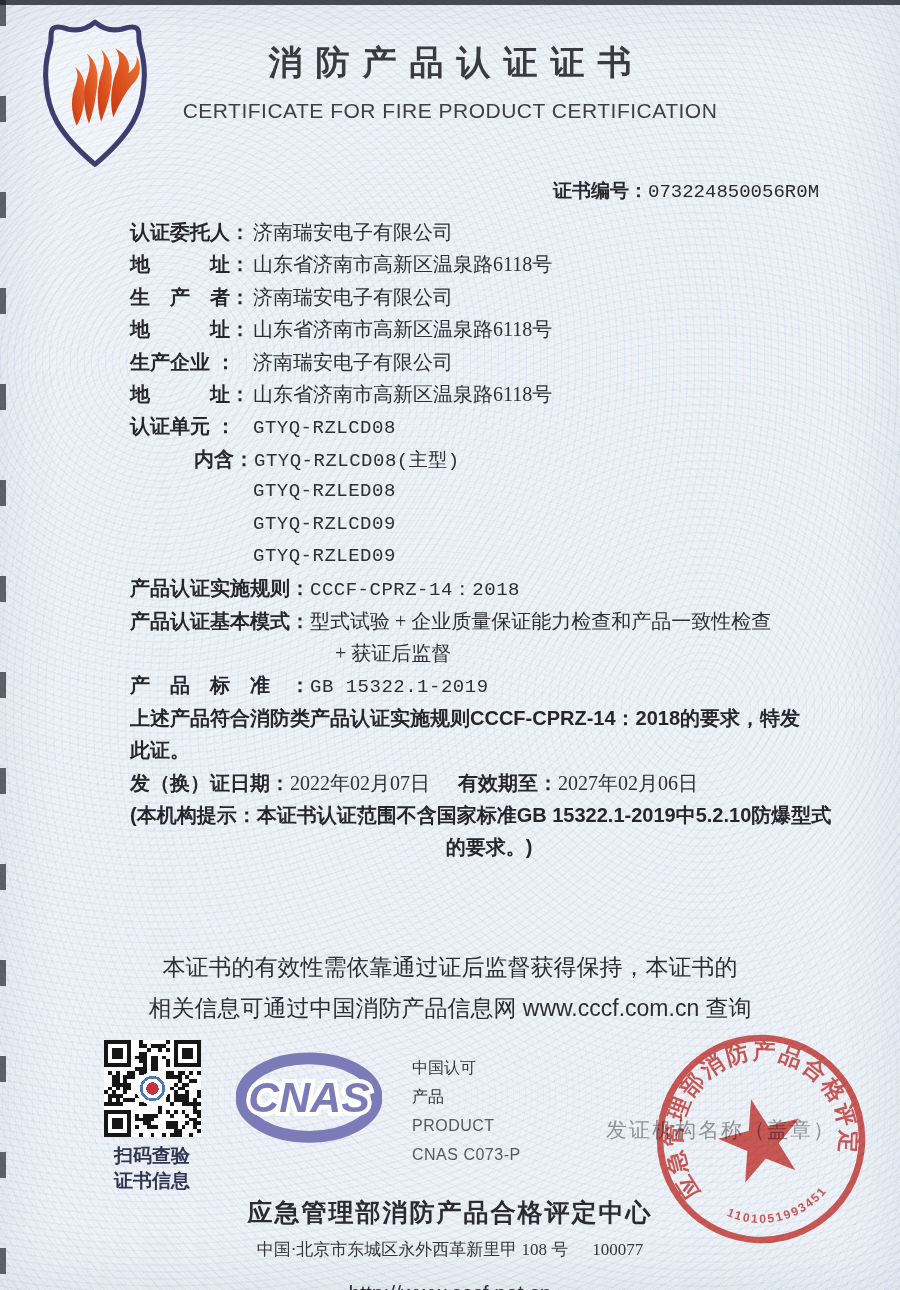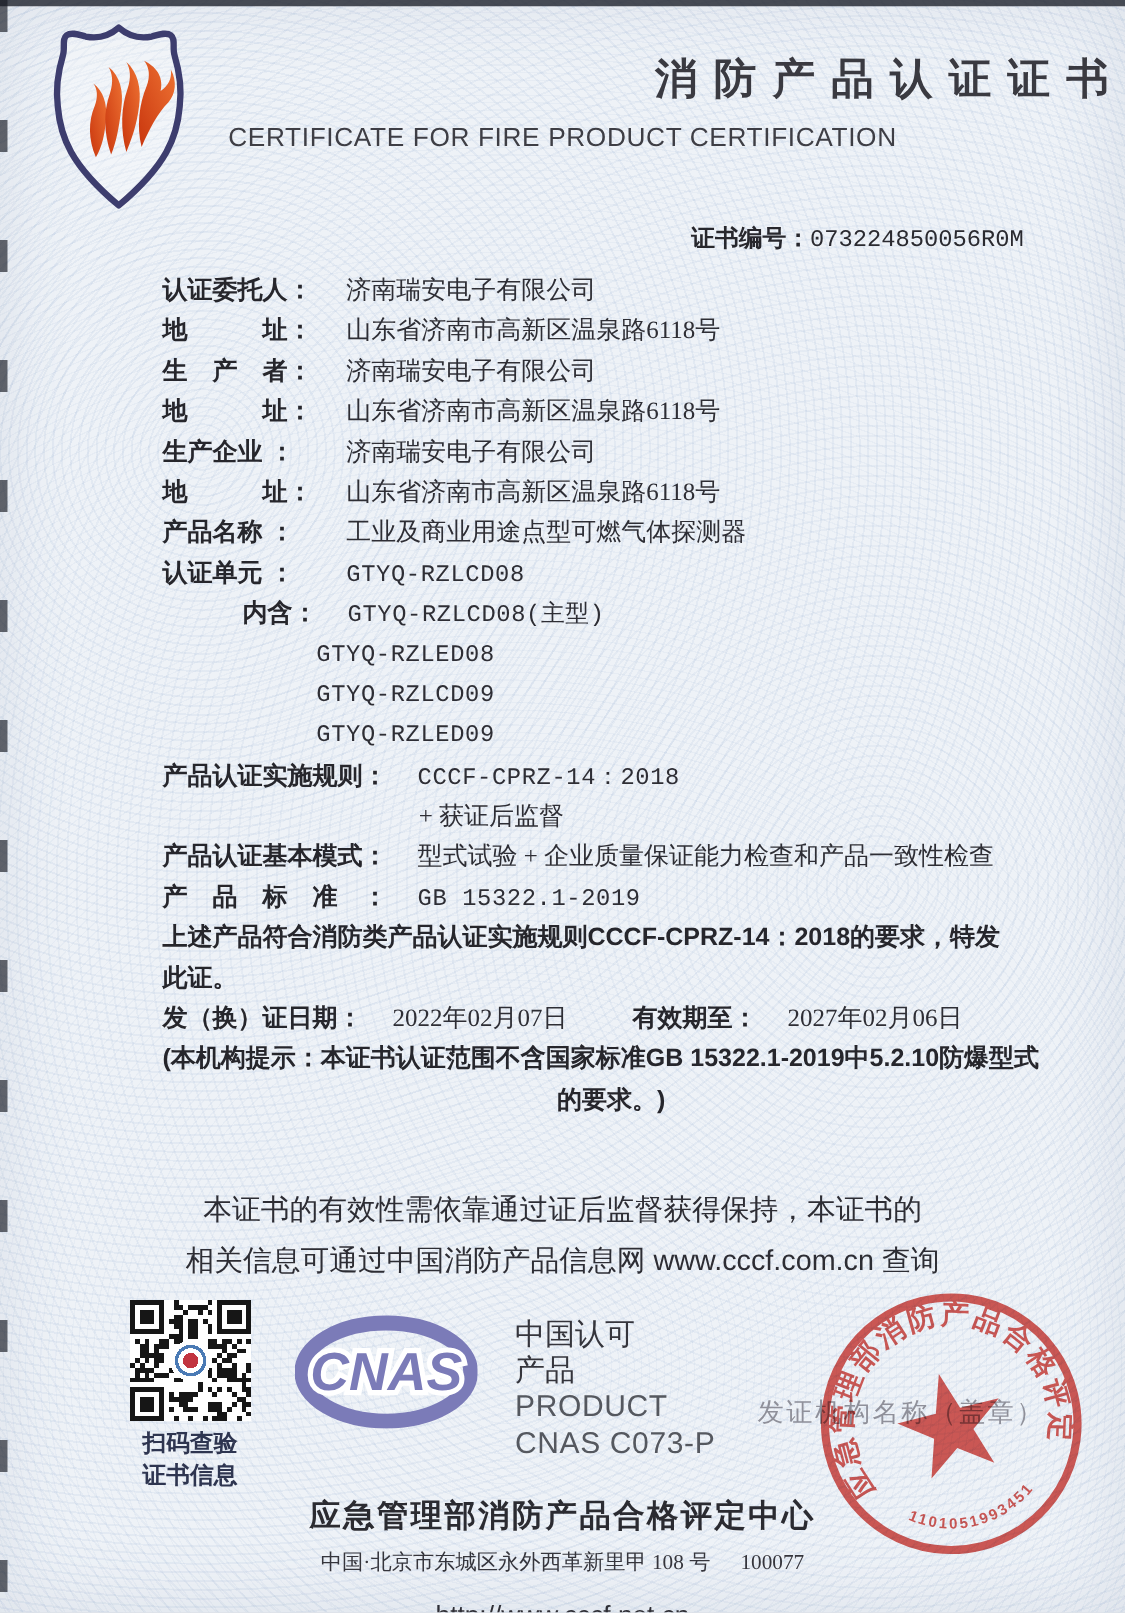--- a/index.html
+++ b/index.html
@@ -8,47 +8,47 @@
     background-image:
       repeating-radial-gradient(circle at 18% 28%, rgba(150,175,210,.13) 0 1.5px, rgba(255,255,255,0) 1.5px 7px),
       repeating-radial-gradient(circle at 78% 55%, rgba(150,175,210,.11) 0 1.5px, rgba(255,255,255,0) 1.5px 8px),
       repeating-radial-gradient(circle at 45% 85%, rgba(150,175,210,.09) 0 1px, rgba(255,255,255,0) 1px 6px);
     font-family:"Liberation Sans",sans-serif;color:#2c2c32;
     box-shadow:inset 0 0 60px rgba(90,105,140,.12);}
   .edge-top{position:absolute;top:0;left:0;right:0;height:5px;background:rgba(26,30,40,.78);}
   .edge-left{position:absolute;left:0;top:0;bottom:0;width:6px;
     background:repeating-linear-gradient(180deg, rgba(22,25,34,.65) 0 26px, rgba(0,0,0,0) 26px 96px);}
   .logo{position:absolute;left:32px;top:16px;width:126px;height:154px;}
-  .title{position:absolute;top:40px;left:0;right:0;text-align:right;
+  .title{position:absolute;top:40px;left:0;right:0;text-align:center;
     font-size:34px;font-weight:600;letter-spacing:13px;text-indent:13px;color:#3a3a41;}
   .subtitle{position:absolute;top:99px;left:0;right:0;text-align:center;
     font-size:21px;font-weight:500;letter-spacing:.5px;color:#3e3e45;}
   .certno{position:absolute;top:178px;left:553px;font-size:19px;white-space:pre;}
   .certno .lb{font-weight:700;color:#27272d;}
   .certno .num{font-family:"Liberation Mono",monospace;font-size:19px;color:#2a2a30;}
   .body{position:absolute;top:216px;left:130px;width:718px;}
-  .brow{display:flex;align-items:baseline;height:32.4px;line-height:32.4px;font-size:20px;white-space:pre;gap:24px;}
+  .brow{display:flex;align-items:baseline;height:32.4px;line-height:32.4px;font-size:20px;white-space:pre;}
   .lbl{font-weight:700;color:#26262c;}
   .lbl.w6{display:inline-block;width:123px;}
   .val{color:#2e2e35;font-family:"Liberation Serif",serif;}
   .val.mono{font-family:"Liberation Mono",monospace;font-size:19px;letter-spacing:.5px;}
   .ind1{margin-left:64px;}
   .vcol{margin-left:123px;}
   .vcol2{margin-left:205px;}
   .bold{font-weight:700;color:#26262c;}
   .center{justify-content:center;}
   .fi{margin-left:172px;}
   .gap{padding-left:28px;}
   .notice{position:absolute;top:947px;left:0;right:0;text-align:center;
     font-size:23px;line-height:41px;font-weight:400;color:#2d2d34;}
   .qr-block{position:absolute;left:101px;top:1040px;width:102px;text-align:center;}
   .qr-block svg{width:97px;height:97px;display:block;margin:0 auto;}
   .qr-cap{margin-top:6px;font-size:19px;line-height:25px;font-weight:600;color:#2e3550;}
   .cnas{position:absolute;left:236px;top:1052px;width:146px;height:94px;}
-  .accred{position:absolute;left:412px;top:1053px;font-size:24px;line-height:29px;}
+  .accred{position:absolute;left:412px;top:1053px;font-size:16px;line-height:29px;}
   .accred .cn{color:#35353c;}
   .accred .en{color:#55585f;letter-spacing:.5px;}
   .stamp-label{position:absolute;left:606px;top:1116px;font-size:21px;letter-spacing:2px;
     color:#8f909a;font-family:"Liberation Serif",serif;z-index:1;}
   .stamp{position:absolute;left:646px;top:1024px;width:230px;height:230px;z-index:2;
     mix-blend-mode:multiply;opacity:.93;}
   .footer{position:absolute;left:0;right:0;top:1196px;text-align:center;}
   .forg{font-size:25px;font-weight:700;letter-spacing:2px;color:#2b2b31;}
   .faddr{margin-top:9px;font-size:17px;color:#35353c;font-family:"Liberation Serif",serif;}
   .faddr .post{margin-left:24px;}
@@ -82,29 +82,28 @@
 
   <div class="certno"><span class="lb">证书编号：</span><span class="num">073224850056R0M</span></div>
 
   <div class="body">
     <div class="brow"><span class="lbl w6">认证委托人：</span><span class="val">济南瑞安电子有限公司</span></div>
     <div class="brow"><span class="lbl w6">地　　　址：</span><span class="val">山东省济南市高新区温泉路6118号</span></div>
     <div class="brow"><span class="lbl w6">生　产　者：</span><span class="val">济南瑞安电子有限公司</span></div>
     <div class="brow"><span class="lbl w6">地　　　址：</span><span class="val">山东省济南市高新区温泉路6118号</span></div>
     <div class="brow"><span class="lbl w6">生产企业 ：</span><span class="val">济南瑞安电子有限公司</span></div>
     <div class="brow"><span class="lbl w6">地　　　址：</span><span class="val">山东省济南市高新区温泉路6118号</span></div>
-    <div class="brow"><span class="lbl w6">产品名称 ：</span><span class="val">工业及商业用途点型可燃气体探测器</span></div>
     <div class="brow"><span class="lbl w6">认证单元 ：</span><span class="val mono">GTYQ-RZLCD08</span></div>
     <div class="brow"><span class="lbl ind1">内含：</span><span class="val mono">GTYQ-RZLCD08(主型)</span></div>
     <div class="brow"><span class="val mono vcol">GTYQ-RZLED08</span></div>
     <div class="brow"><span class="val mono vcol">GTYQ-RZLCD09</span></div>
     <div class="brow"><span class="val mono vcol">GTYQ-RZLED09</span></div>
     <div class="brow"><span class="lbl">产品认证实施规则：</span><span class="val mono">CCCF-CPRZ-14：2018</span></div>
+    <div class="brow"><span class="lbl">产品认证基本模式：</span><span class="val">型式试验 + 企业质量保证能力检查和产品一致性检查</span></div>
     <div class="brow"><span class="val vcol2">+ 获证后监督</span></div>
-    <div class="brow"><span class="lbl">产品认证基本模式：</span><span class="val">型式试验 + 企业质量保证能力检查和产品一致性检查</span></div>
     <div class="brow"><span class="lbl">产　品　标　准　：</span><span class="val mono">GB 15322.1-2019</span></div>
 
     <div class="brow bold">上述产品符合消防类产品认证实施规则CCCF-CPRZ-14：2018的要求，特发</div>
     <div class="brow bold">此证。</div>
 
 
     <div class="brow"><span class="lbl">发（换）证日期：</span><span class="val">2022年02月07日</span><span class="lbl gap">有效期至：</span><span class="val">2027年02月06日</span></div>
 
     <div class="brow bold">(本机构提示：本证书认证范围不含国家标准GB 15322.1-2019中5.2.10防爆型式</div>
     <div class="brow bold center">的要求。)</div>

